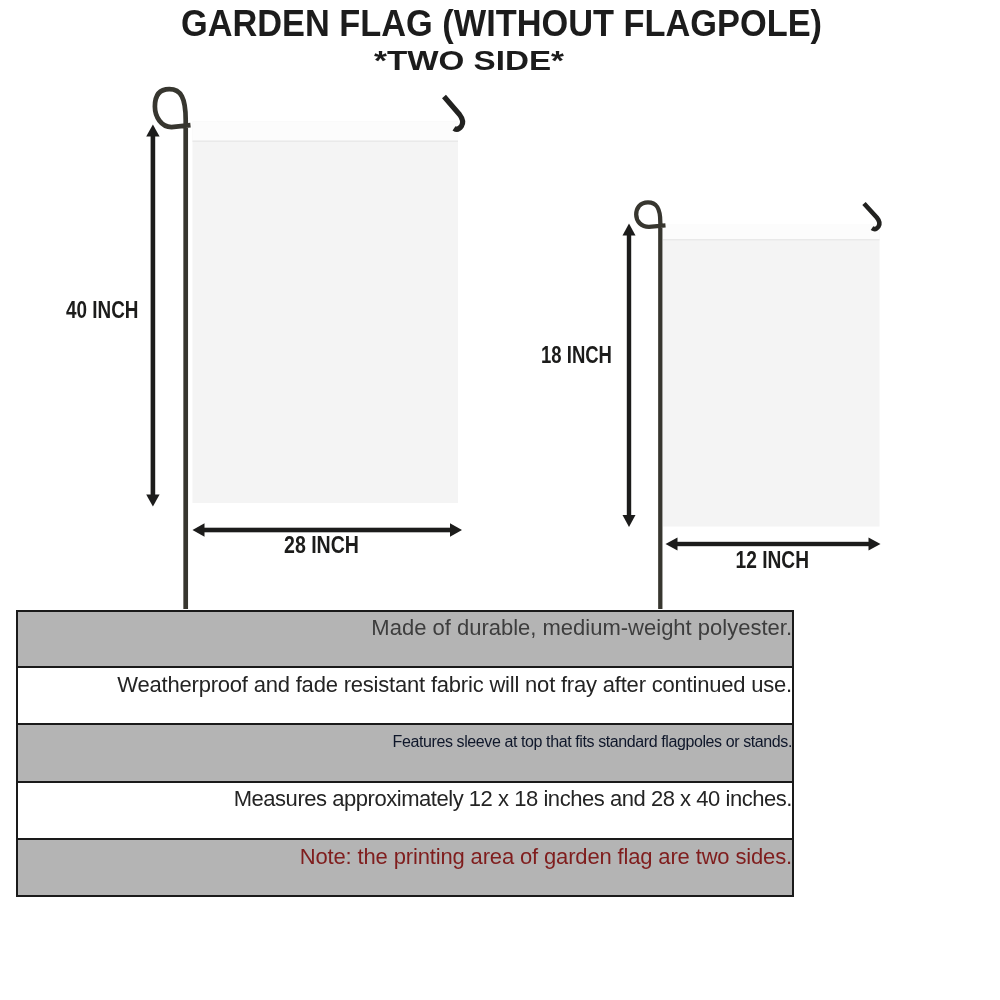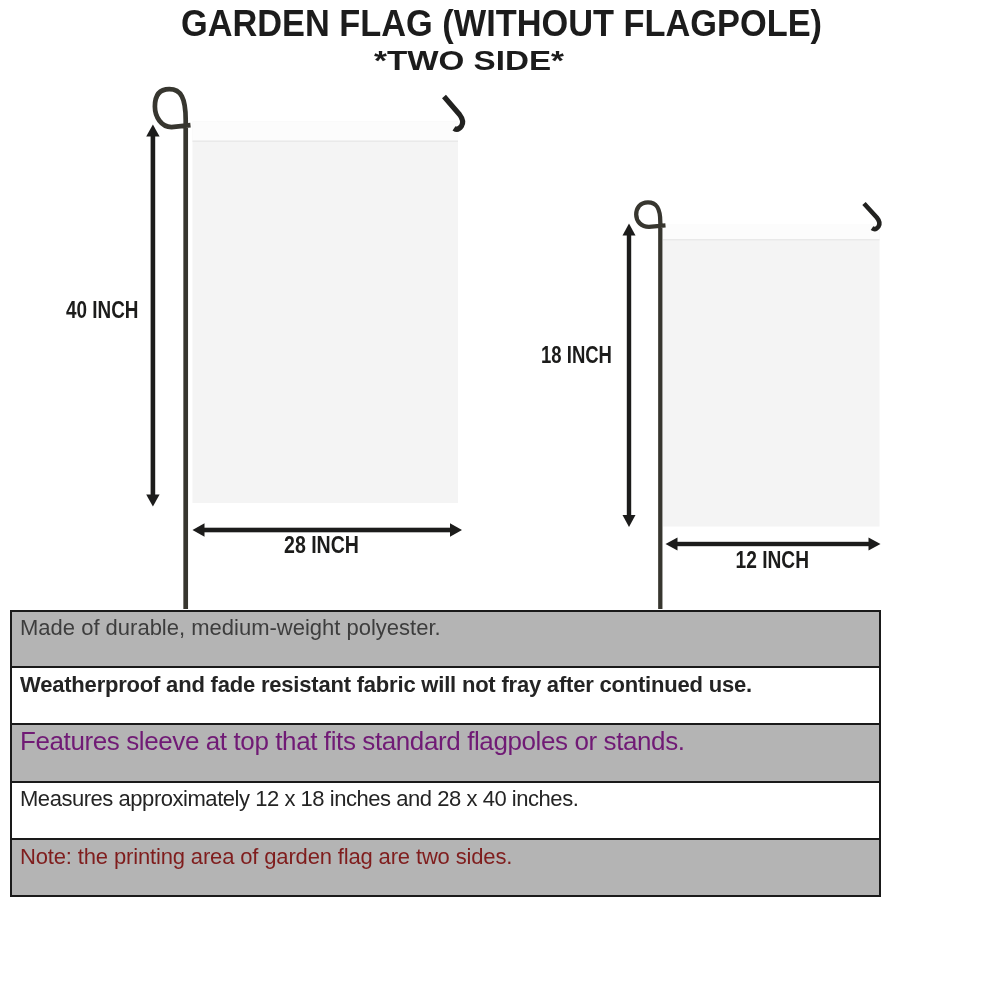--- a/index.html
+++ b/index.html
@@ -60,26 +60,26 @@
 
   <g fill="#1c1c1b" stroke="none">
     <rect x="674" y="541.8" width="198" height="4.4"></rect>
     <polygon points="665.5,544 677.5,537.4 677.5,550.6"></polygon>
     <polygon points="880.5,544 868.5,537.4 868.5,550.6"></polygon>
   </g>
 
   <text x="735.5" y="567.5" font-size="23" font-weight="bold" fill="#1c1c1b" textLength="73.5" lengthAdjust="spacingAndGlyphs">12 INCH</text>
 </svg>
 
-<div class="abs" style="left:10px;top:610px;width:871px;border:2.5px solid #1a1a1a;box-sizing:border-box;">
+<div class="abs" style="left:16px;top:610px;width:778px;border:2.5px solid #1a1a1a;box-sizing:border-box;text-align:right;">
 
   <div style="background:#b4b4b4;border-bottom:2.5px solid #1a1a1a;font-size:22px;color:#3d3d3d;line-height:25px;padding:2.5px 0 0 8px;height:51.5px;">Made of durable, medium-weight polyester.</div>
 
-  <div style="background:#ffffff;border-bottom:2.5px solid #1a1a1a;font-size:22px;color:#242424;line-height:25px;padding:3.5px 0 0 8px;height:51.9px;letter-spacing:-0.2px;font-weight:bold;">Weatherproof and fade resistant fabric will not fray after continued use.</div>
+  <div style="background:#ffffff;border-bottom:2.5px solid #1a1a1a;font-size:22px;color:#242424;line-height:25px;padding:3.5px 0 0 8px;height:51.9px;letter-spacing:-0.2px;">Weatherproof and fade resistant fabric will not fray after continued use.</div>
 
-  <div style="background:#b4b4b4;border-bottom:2.5px solid #1a1a1a;font-size:26px;color:#701a75;line-height:25px;padding:3.5px 0 0 8px;height:51.9px;letter-spacing:-0.4px;">Features sleeve at top that fits standard flagpoles or stands.</div>
+  <div style="background:#b4b4b4;border-bottom:2.5px solid #1a1a1a;font-size:16px;color:#0f172a;line-height:25px;padding:3.5px 0 0 8px;height:51.9px;letter-spacing:-0.4px;">Features sleeve at top that fits standard flagpoles or stands.</div>
 
   <div style="background:#ffffff;border-bottom:2.5px solid #1a1a1a;font-size:22px;color:#242424;line-height:25px;padding:3.5px 0 0 8px;height:51.8px;letter-spacing:-0.46px;">Measures approximately 12 x 18 inches and 28 x 40 inches.</div>
 
   <div style="background:#b4b4b4;font-size:22px;color:#7f1d1d;line-height:25px;padding:4px 0 0 8px;height:51.3px;letter-spacing:-0.15px;">Note: the printing area of garden flag are two sides.</div>
 </div>
 
 </div>
 
 </body></html>

